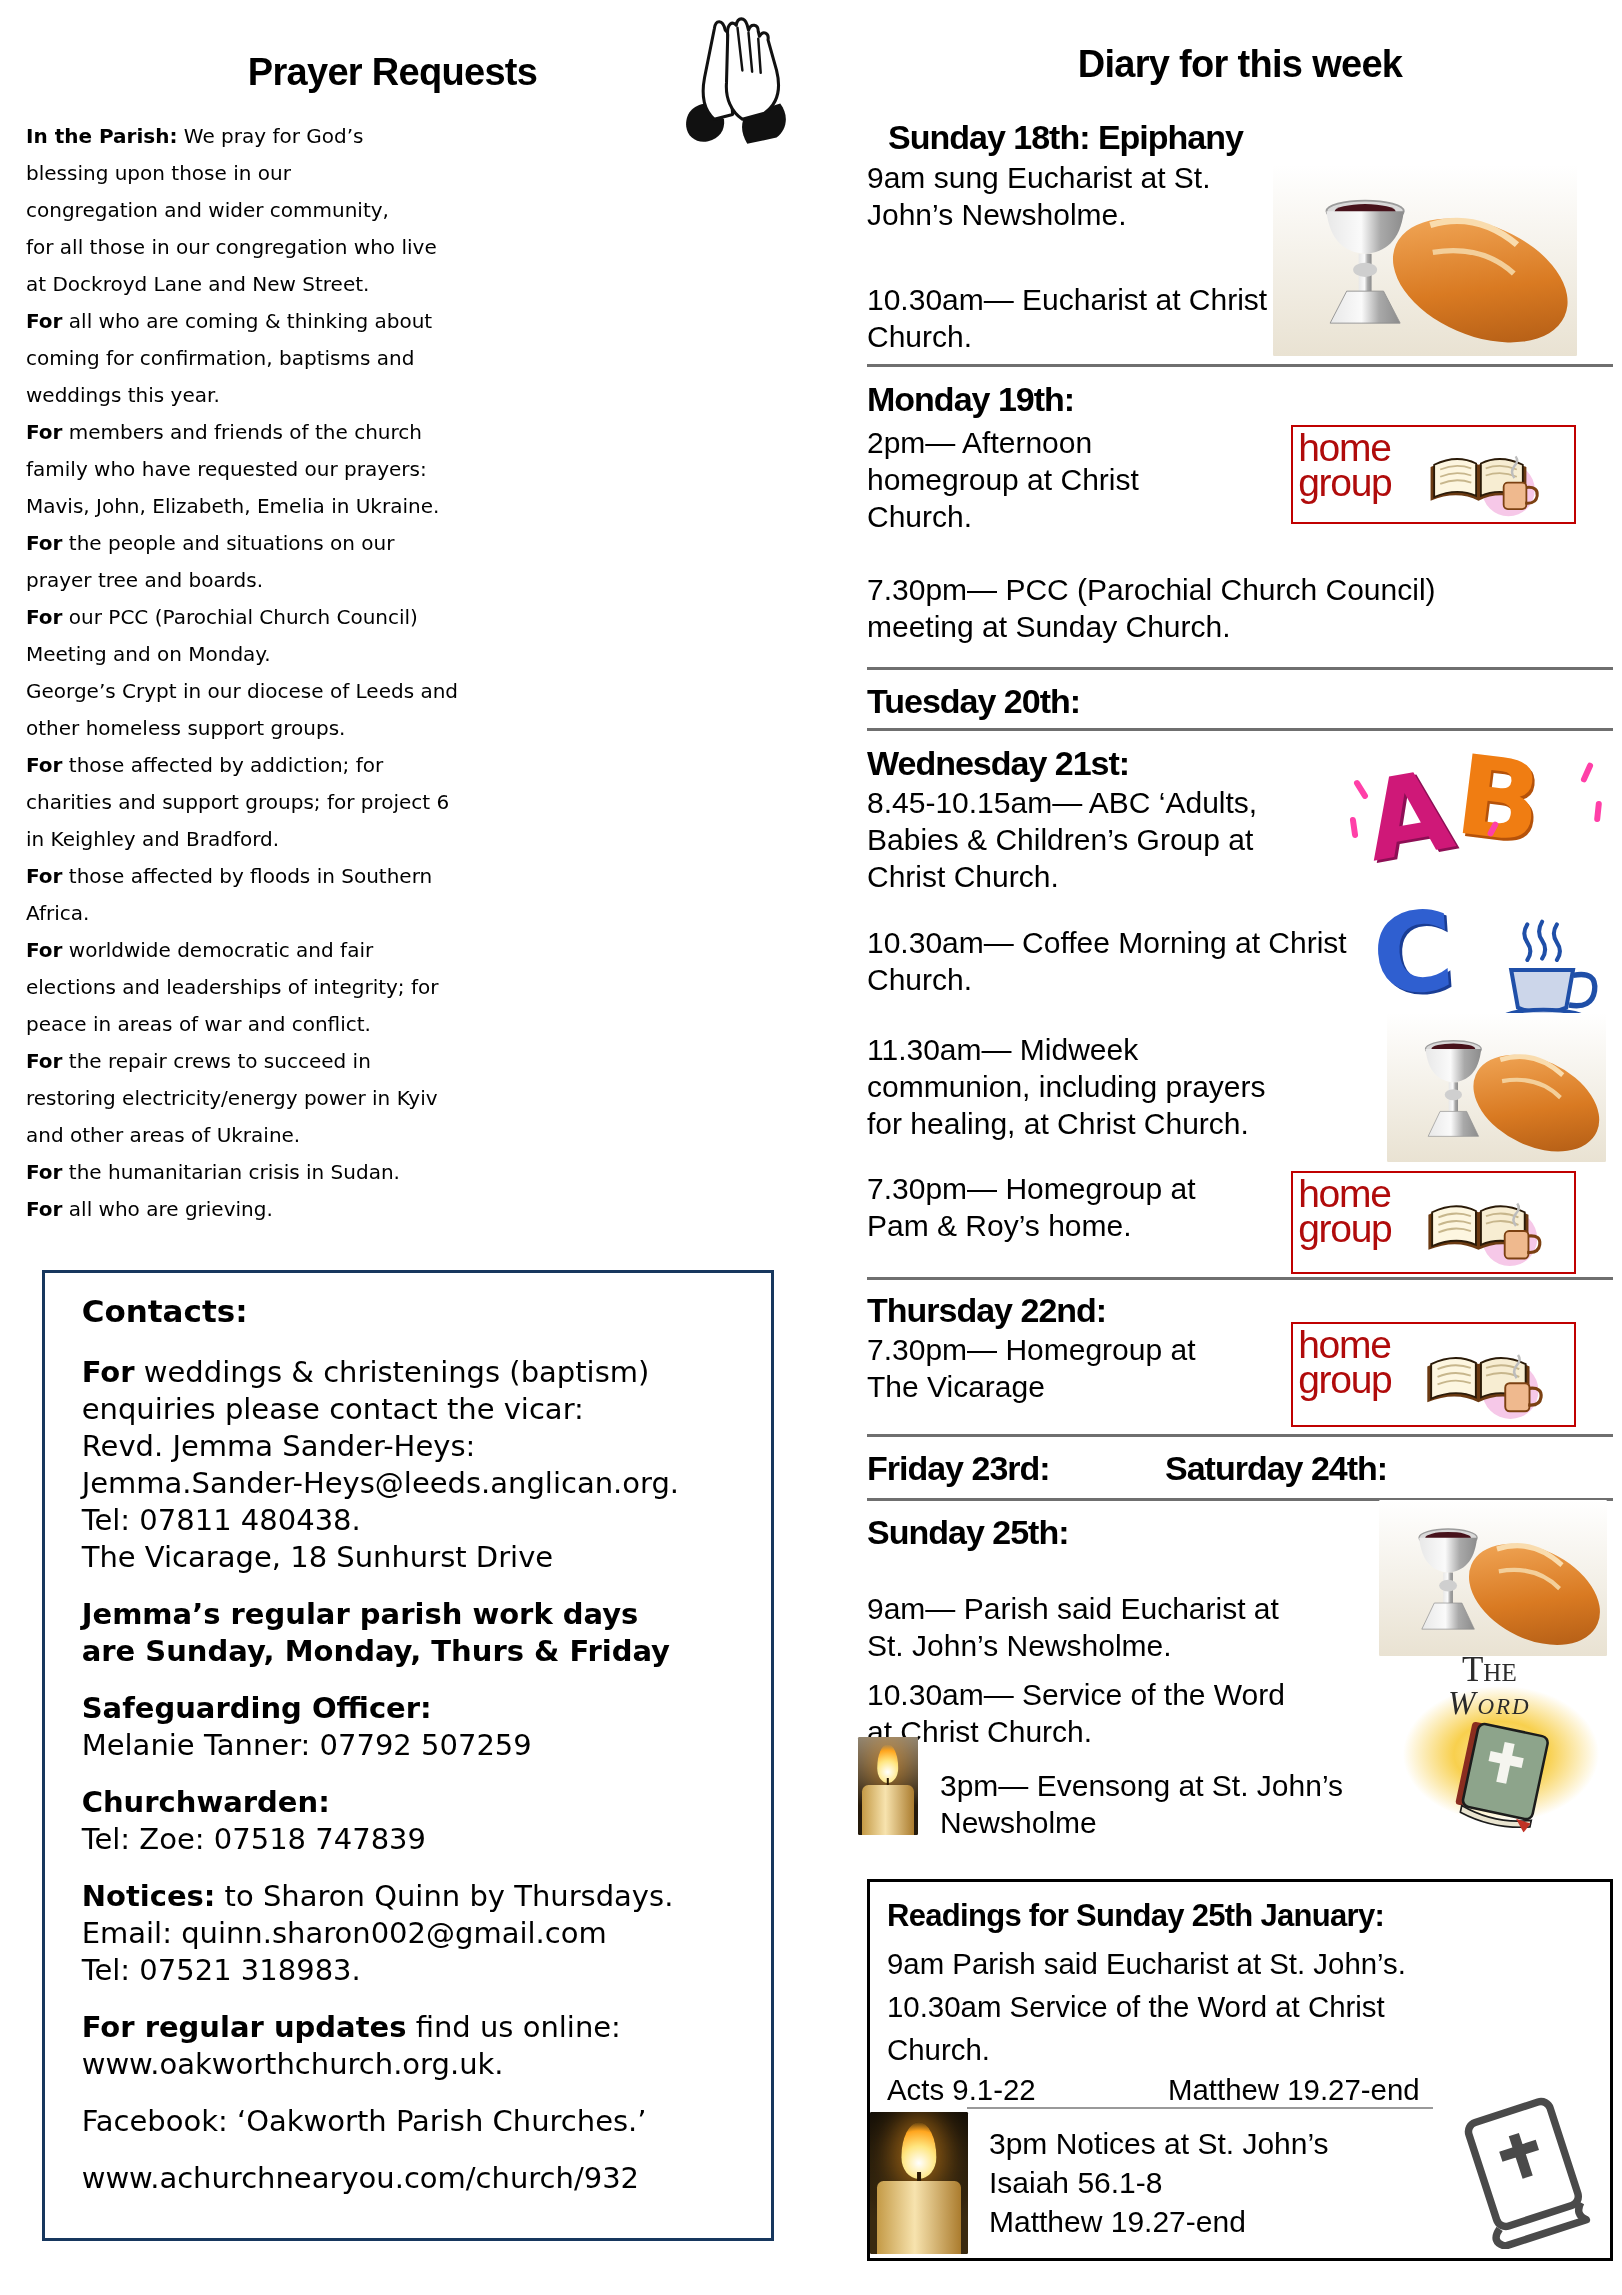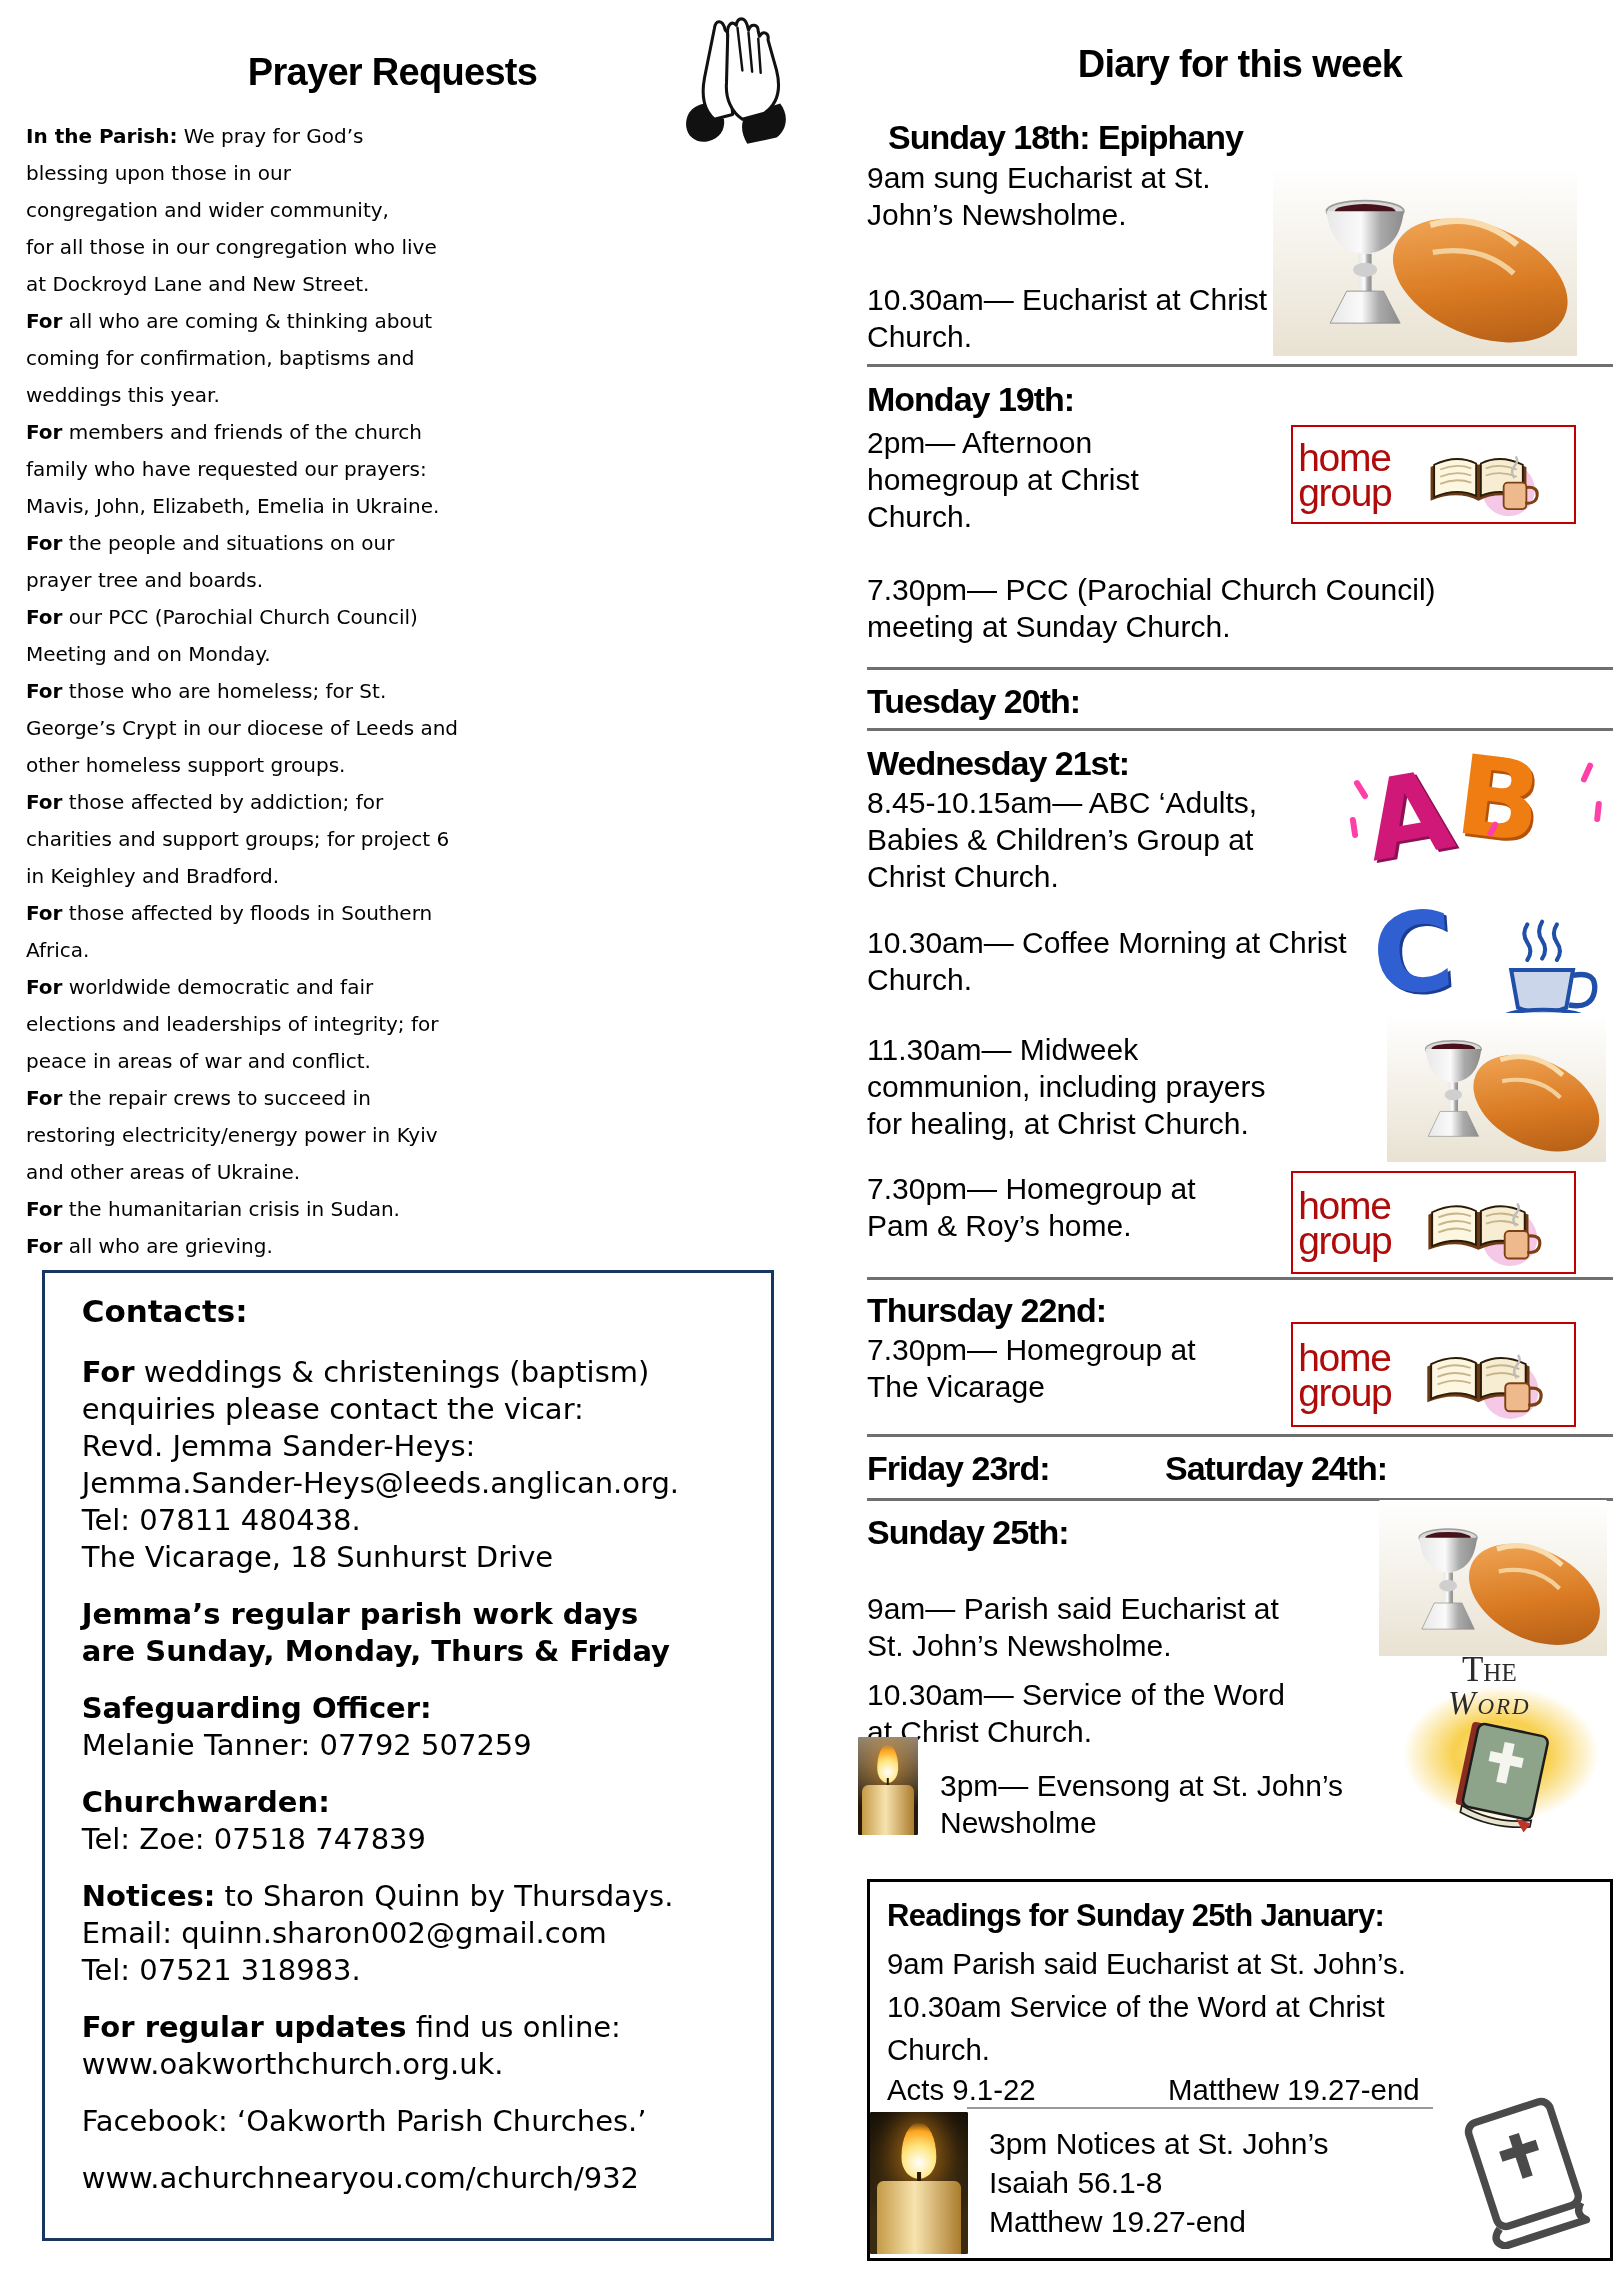--- a/index.html
+++ b/index.html
@@ -44,21 +44,21 @@
   .h-fri23{top:1450px;width:746px;} .sat24{position:absolute;left:298px;top:0;}
   .div6{top:1498px;}
   .h-sun25{top:1514px;} .t-sun25a{top:1590px;} .t-sun25b{top:1676px;} .t-sun25c{top:1767px;left:73px;}
 
   .img{position:absolute;}
   .i-chalice1{left:406px;top:165px;width:304px;height:191px;}
   .i-chalice2{left:520px;top:1013px;width:219px;height:149px;}
   .i-chalice3{left:512px;top:1500px;width:228px;height:156px;}
   .photo{width:100%;height:100%;display:block;border-radius:1.3px;}
 
-  .homegroup{display:flex;align-items:center;border:2.6px solid #c00000;background:#fff;box-sizing:border-box;padding:2.6px 5.2px;}
+  .homegroup{display:flex;border:2.6px solid #c00000;background:#fff;box-sizing:border-box;padding:2.6px 5.2px;}
   .i-hg1{left:424px;top:425px;width:285px;height:99px;}
   .i-hg2{left:424px;top:1171px;width:285px;height:103px;}
   .i-hg3{left:424px;top:1322px;width:285px;height:105px;}
   .hg-words{color:#b00b0b;font:39px "Liberation Sans",sans-serif;line-height:35px;letter-spacing:-1.3px;flex:none;}
   .hg-art{flex:1;height:100%;}
 
   .i-abc{left:487px;top:745px;width:249px;height:151px;}
   .abc-letters{position:absolute;left:11.8px;top:6.5px;width:100%;font:bold 110px "DejaVu Sans",sans-serif;}
   .abc-letters span{display:inline-block;}
   .abc-a{color:#cf1878;transform:rotate(-10deg);text-shadow:2.6px 2.6px 0 #8d0f55;}
@@ -164,21 +164,20 @@
       <div class="pl"><span>Mavis, John, Elizabeth, Emelia in Ukraine.</span></div>
 
       <div class="pl"><b>For</b><span> the people and situations on our</span></div>
 
       <div class="pl"><span>prayer tree and boards.</span></div>
 
       <div class="pl"><b>For</b><span> our PCC (Parochial Church Council)</span></div>
 
       <div class="pl"><span>Meeting and on Monday.</span></div>
 
-      <div class="pl"><b>For</b><span> those who are homeless; for St.</span></div>
 
       <div class="pl"><span>George’s Crypt in our diocese of Leeds and</span></div>
 
       <div class="pl"><span>other homeless support groups.</span></div>
 
       <div class="pl"><b>For</b><span> those affected by addiction; for</span></div>
 
       <div class="pl"><span>charities and support groups; for project 6</span></div>
 
       <div class="pl"><span>in Keighley and Bradford.</span></div>

